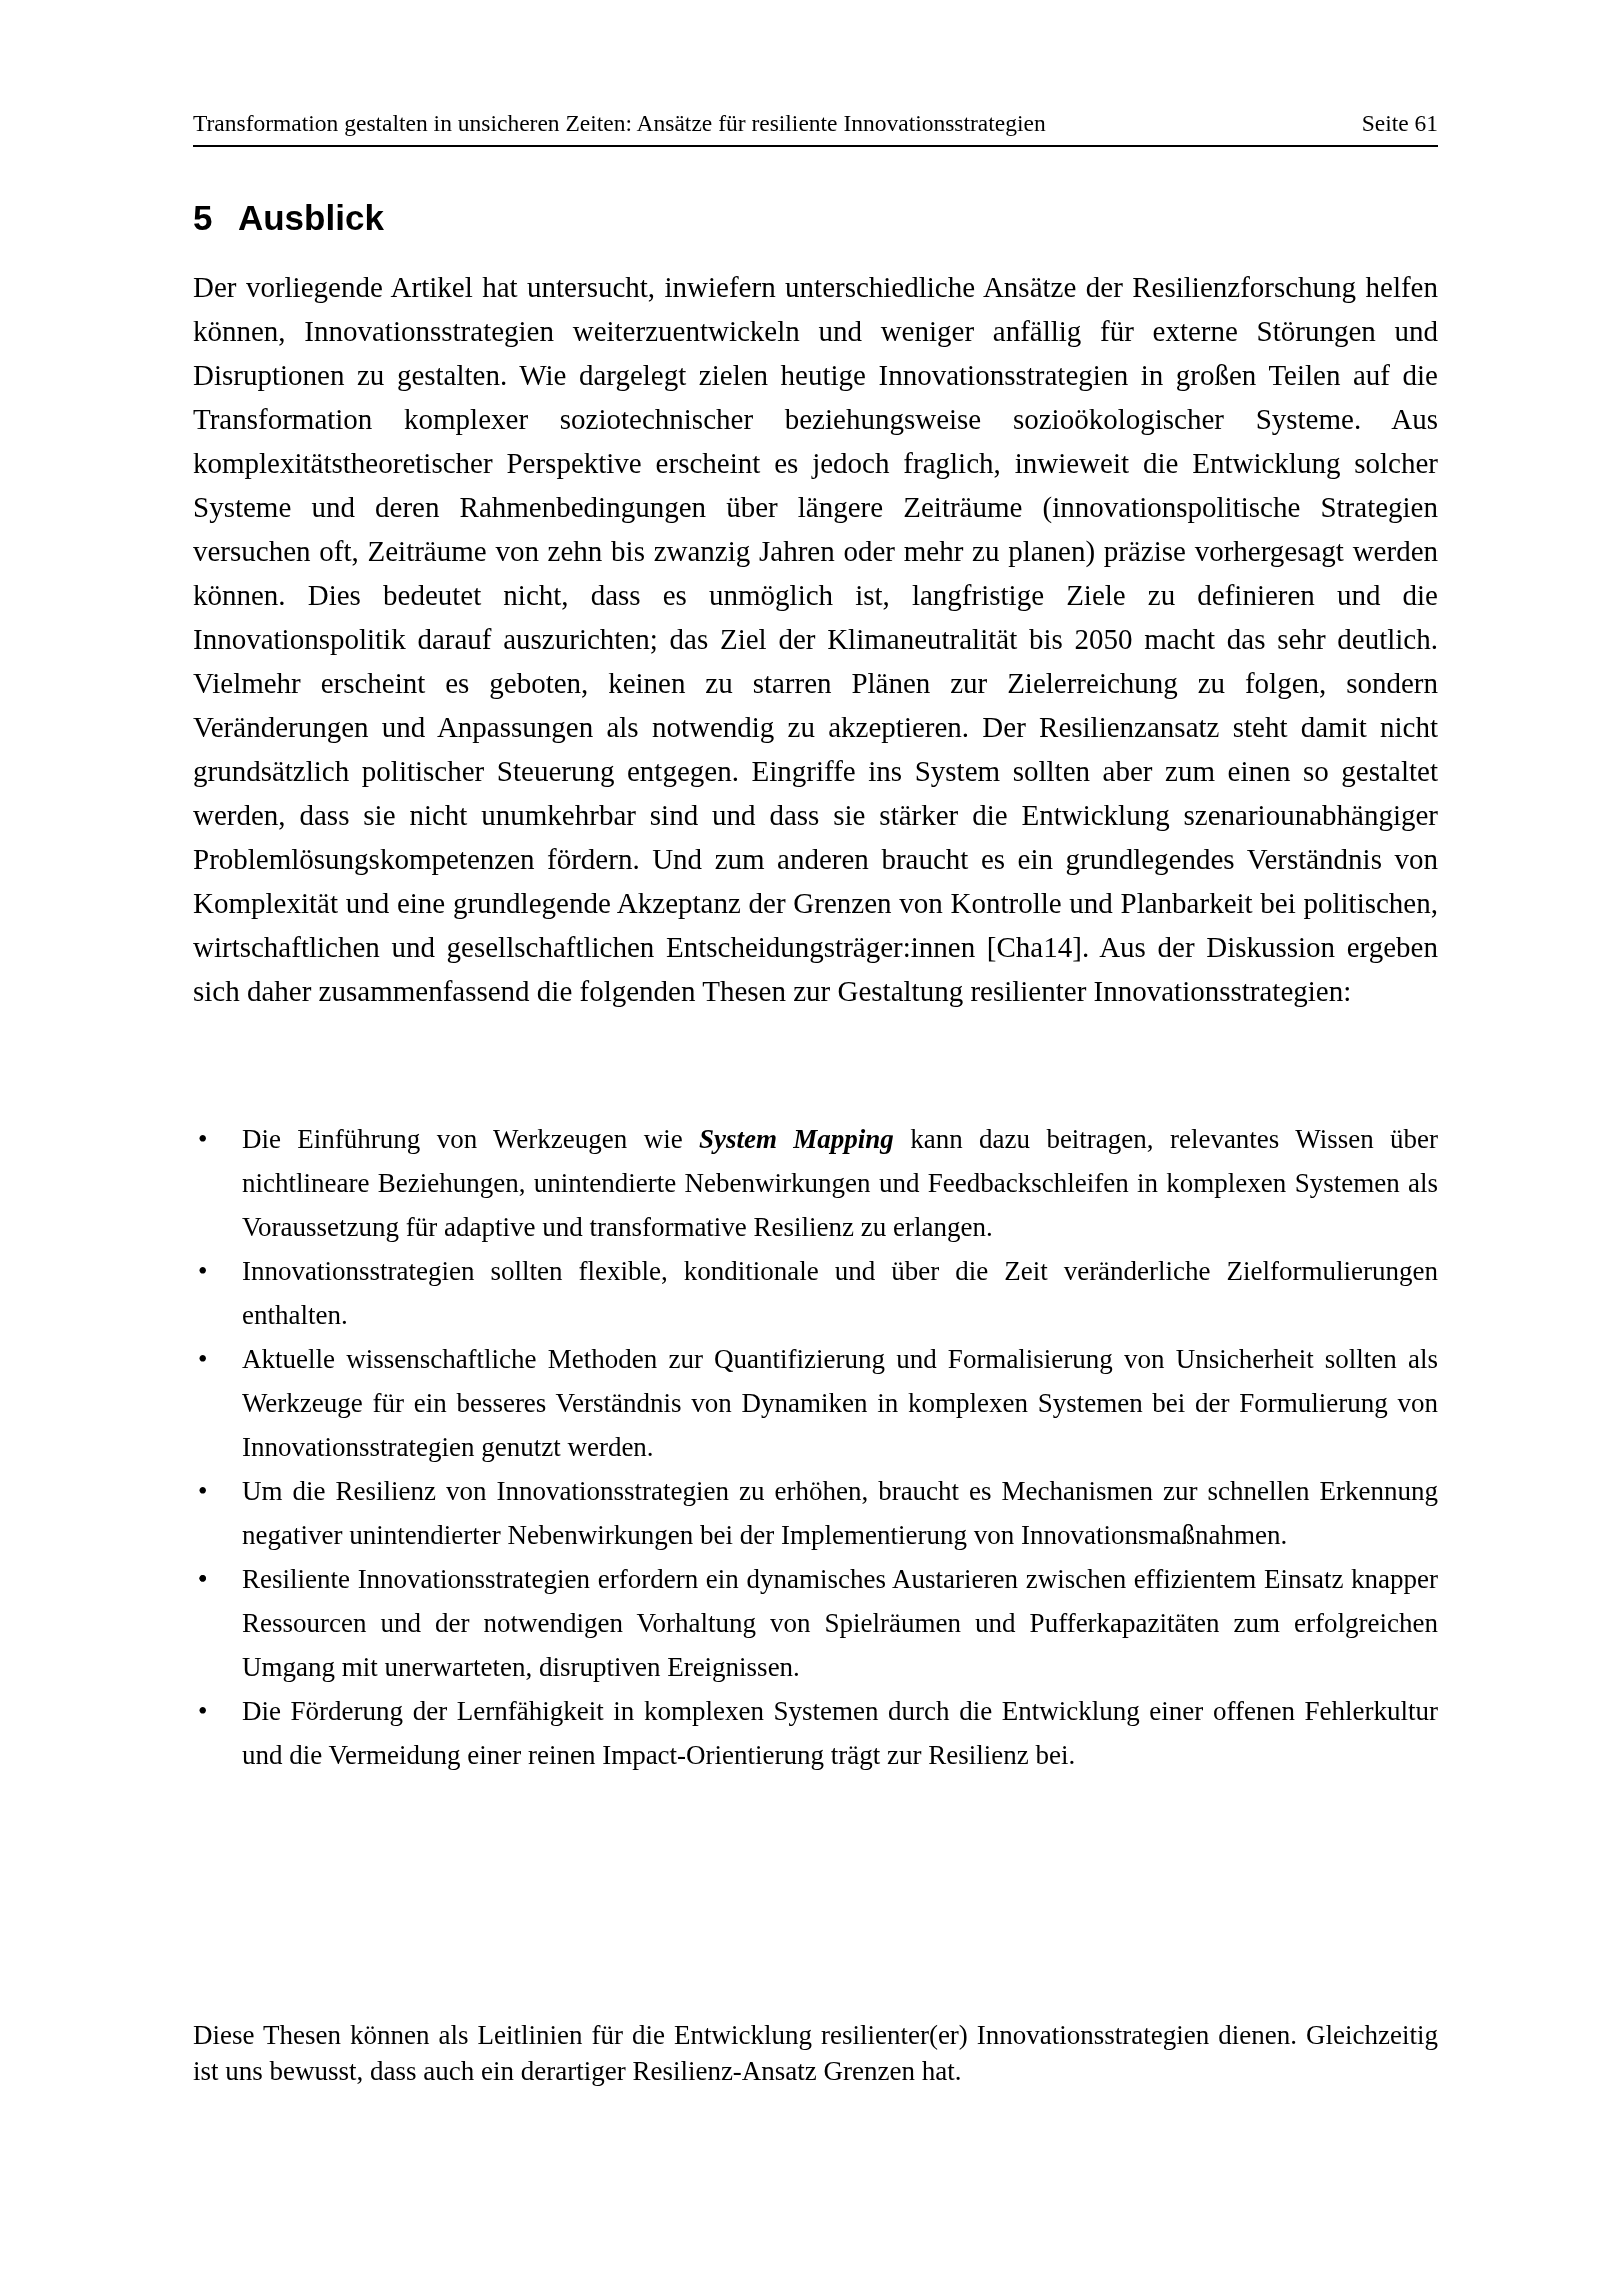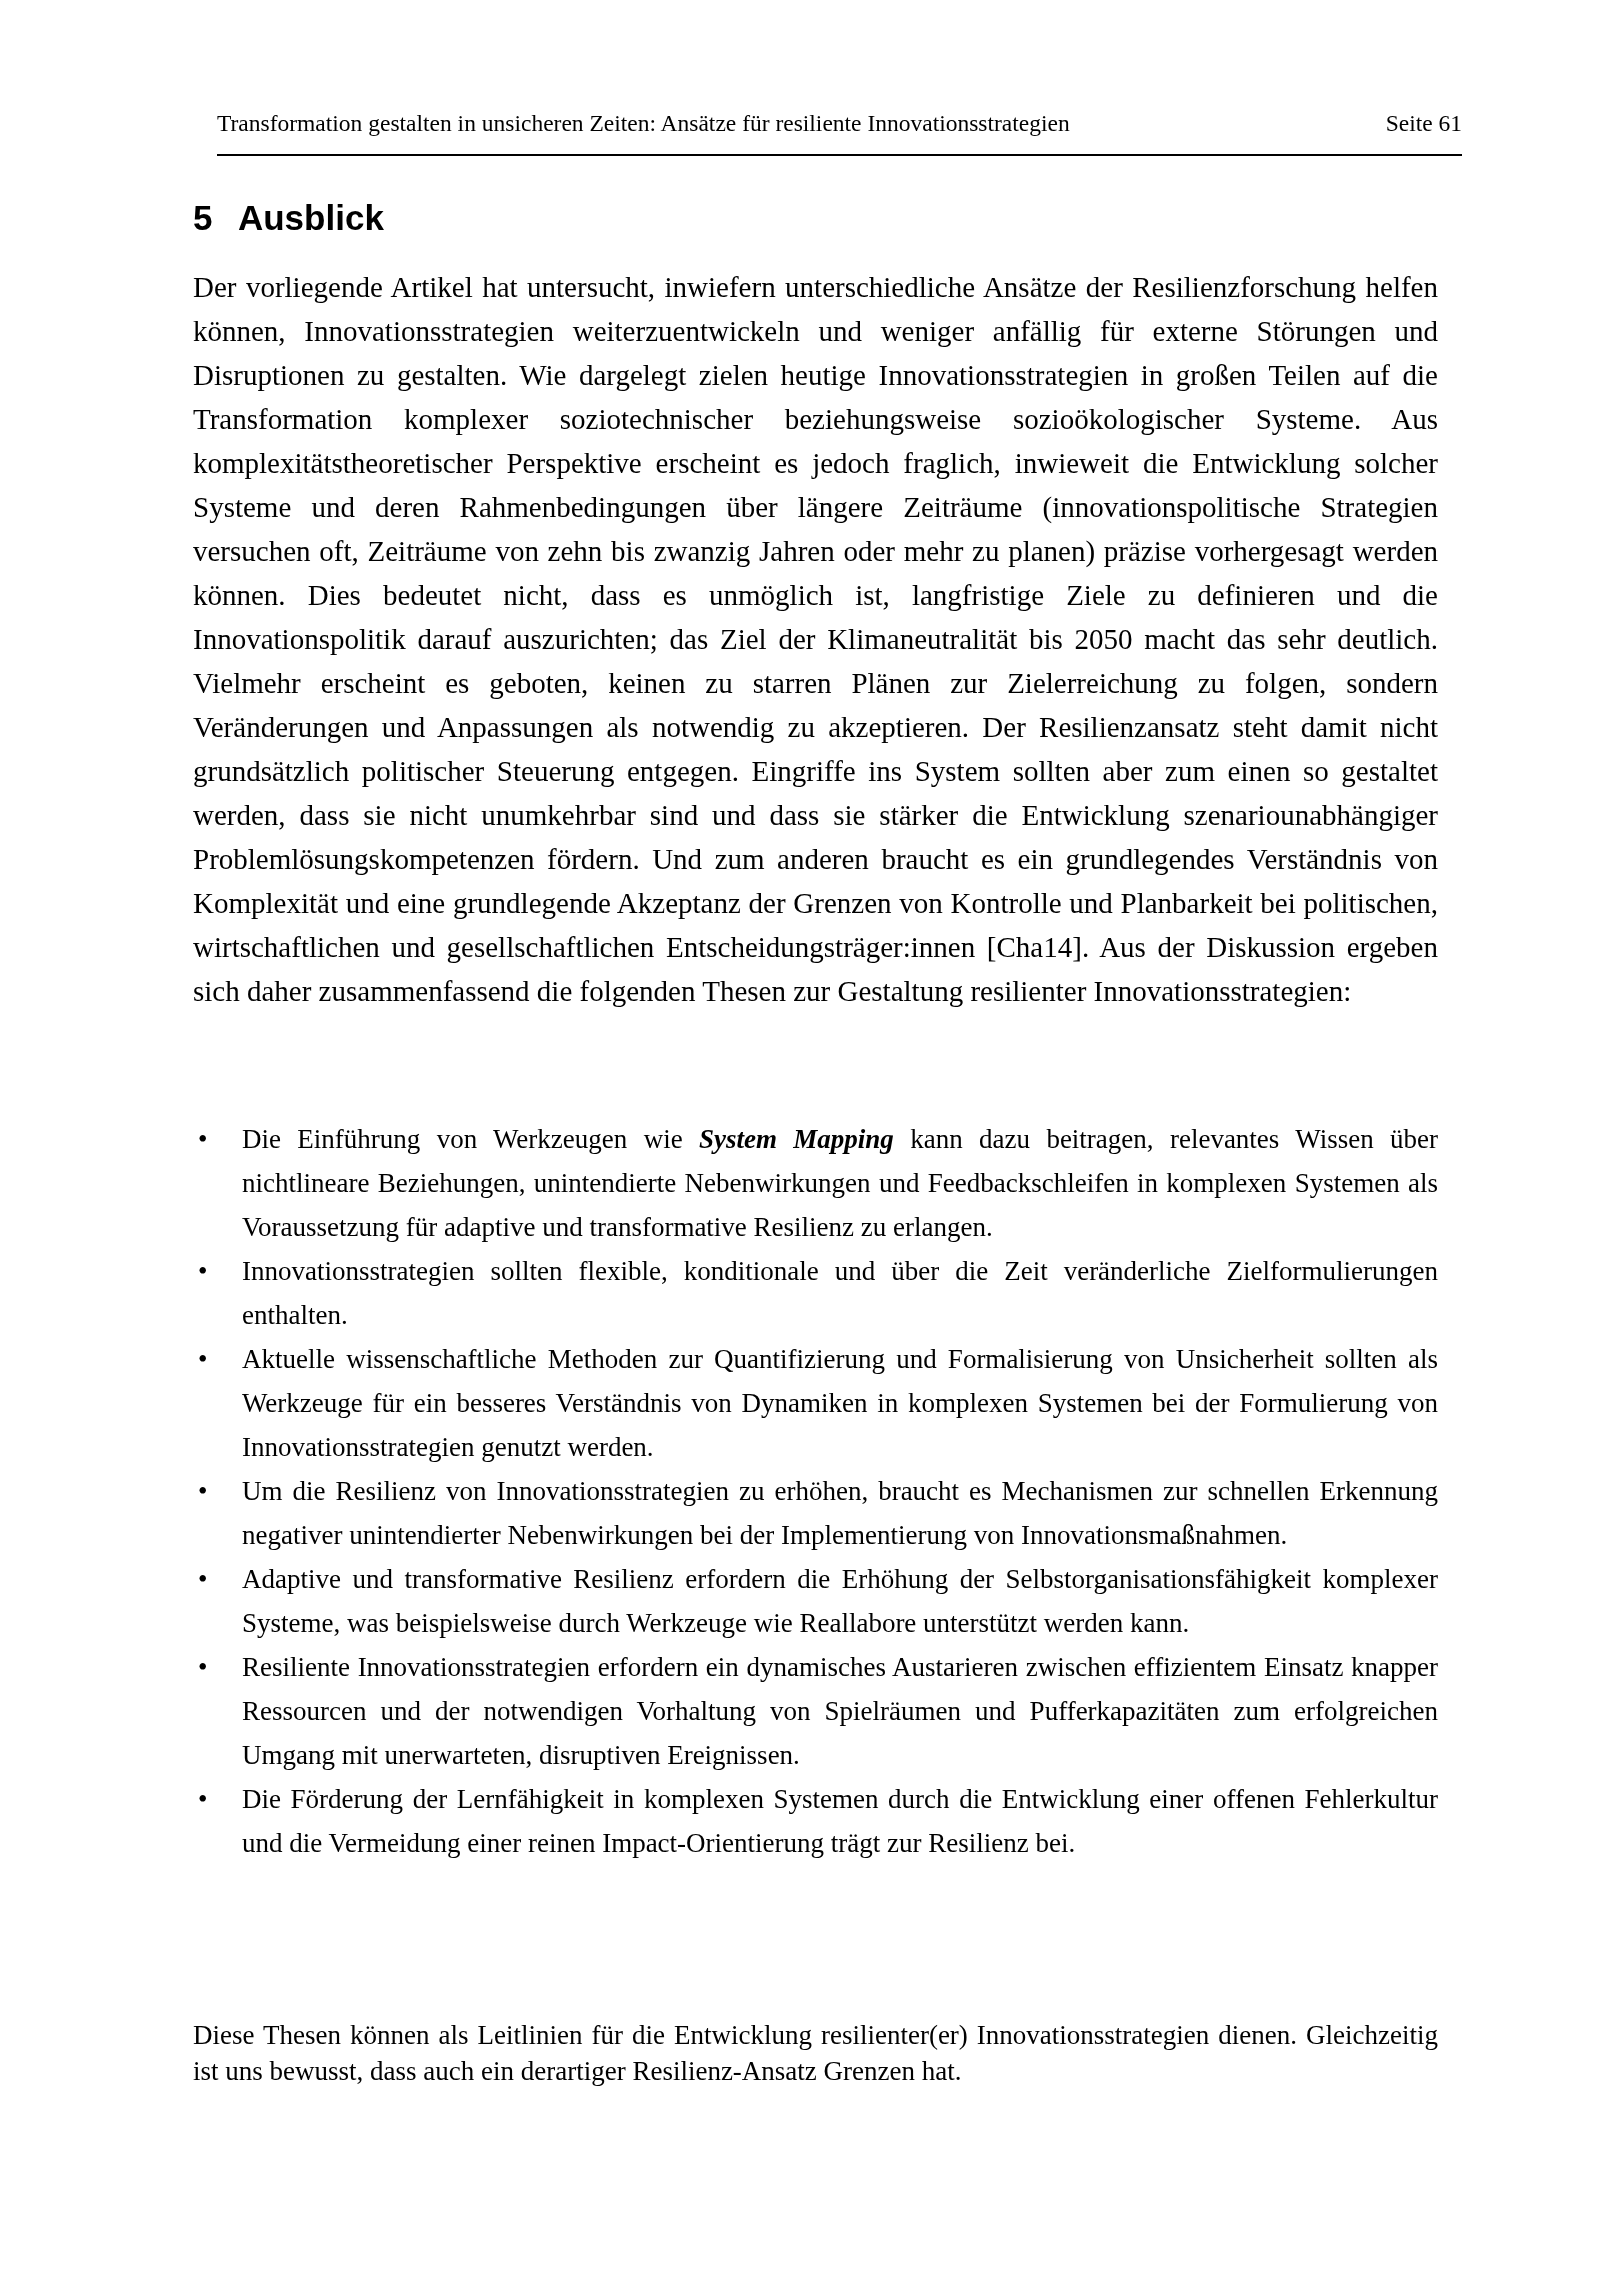--- a/index.html
+++ b/index.html
@@ -5,21 +5,21 @@
   html, body { margin: 0; padding: 0; background: #ffffff; }
   body { width: 1621px; height: 2293px; position: relative; overflow: hidden; }
   .page {
     position: absolute; left: 193px; top: 0; width: 1245px;
     font-family: "Liberation Serif", serif; color: #000;
   }
   .running-header {
     position: absolute; top: 110px; left: 0; width: 1245px;
     display: flex; justify-content: space-between; align-items: flex-end;
     font-size: 23.5px; line-height: 27.4px;
-    border-bottom: 2px solid #000; padding-bottom: 17px; margin-left: 24px;
+    border-bottom: 2px solid #000; padding-bottom: 8px;
   }
   .section-title {
     position: absolute; top: 196px; left: 0;
     font-family: "Liberation Sans", sans-serif; font-weight: bold;
     font-size: 35px; line-height: 43px; margin: 0;
   }
   .section-title .num { margin-right: 25.5px; }
   .body-text {
     position: absolute; top: 265px; left: 0; width: 1245px;
     font-size: 29px; line-height: 44px; text-align: justify;
@@ -68,21 +68,20 @@
     <li>
       <span class="bullet">•</span>
       <span>Aktuelle wissenschaftliche Methoden zur Quantifizierung und Formalisierung von Unsicherheit sollten als Werkzeuge für ein besseres Verständnis von Dynamiken in komplexen Systemen bei der Formulierung von Innovationsstrategien genutzt werden.</span>
     </li>
     <li>
       <span class="bullet">•</span>
       <span>Um die Resilienz von Innovationsstrategien zu erhöhen, braucht es Mechanismen zur schnellen Erkennung negativer unintendierter Nebenwirkungen bei der Implementierung von Innovationsmaßnahmen.</span>
     </li>
     <li>
       <span class="bullet">•</span>
-      <span>Adaptive und transformative Resilienz erfordern die Erhöhung der Selbstorganisationsfähigkeit komplexer Systeme, was beispielsweise durch Werkzeuge wie Reallabore unterstützt werden kann.</span>
     </li>
     <li>
       <span class="bullet">•</span>
       <span>Resiliente Innovationsstrategien erfordern ein dynamisches Austarieren zwischen effizientem Einsatz knapper Ressourcen und der notwendigen Vorhaltung von Spielräumen und Pufferkapazitäten zum erfolgreichen Umgang mit unerwarteten, disruptiven Ereignissen.</span>
     </li>
     <li>
       <span class="bullet">•</span>
       <span>Die Förderung der Lernfähigkeit in komplexen Systemen durch die Entwicklung einer offenen Fehlerkultur und die Vermeidung einer reinen Impact-Orientierung trägt zur Resilienz bei.</span>
     </li>
   </ul>

